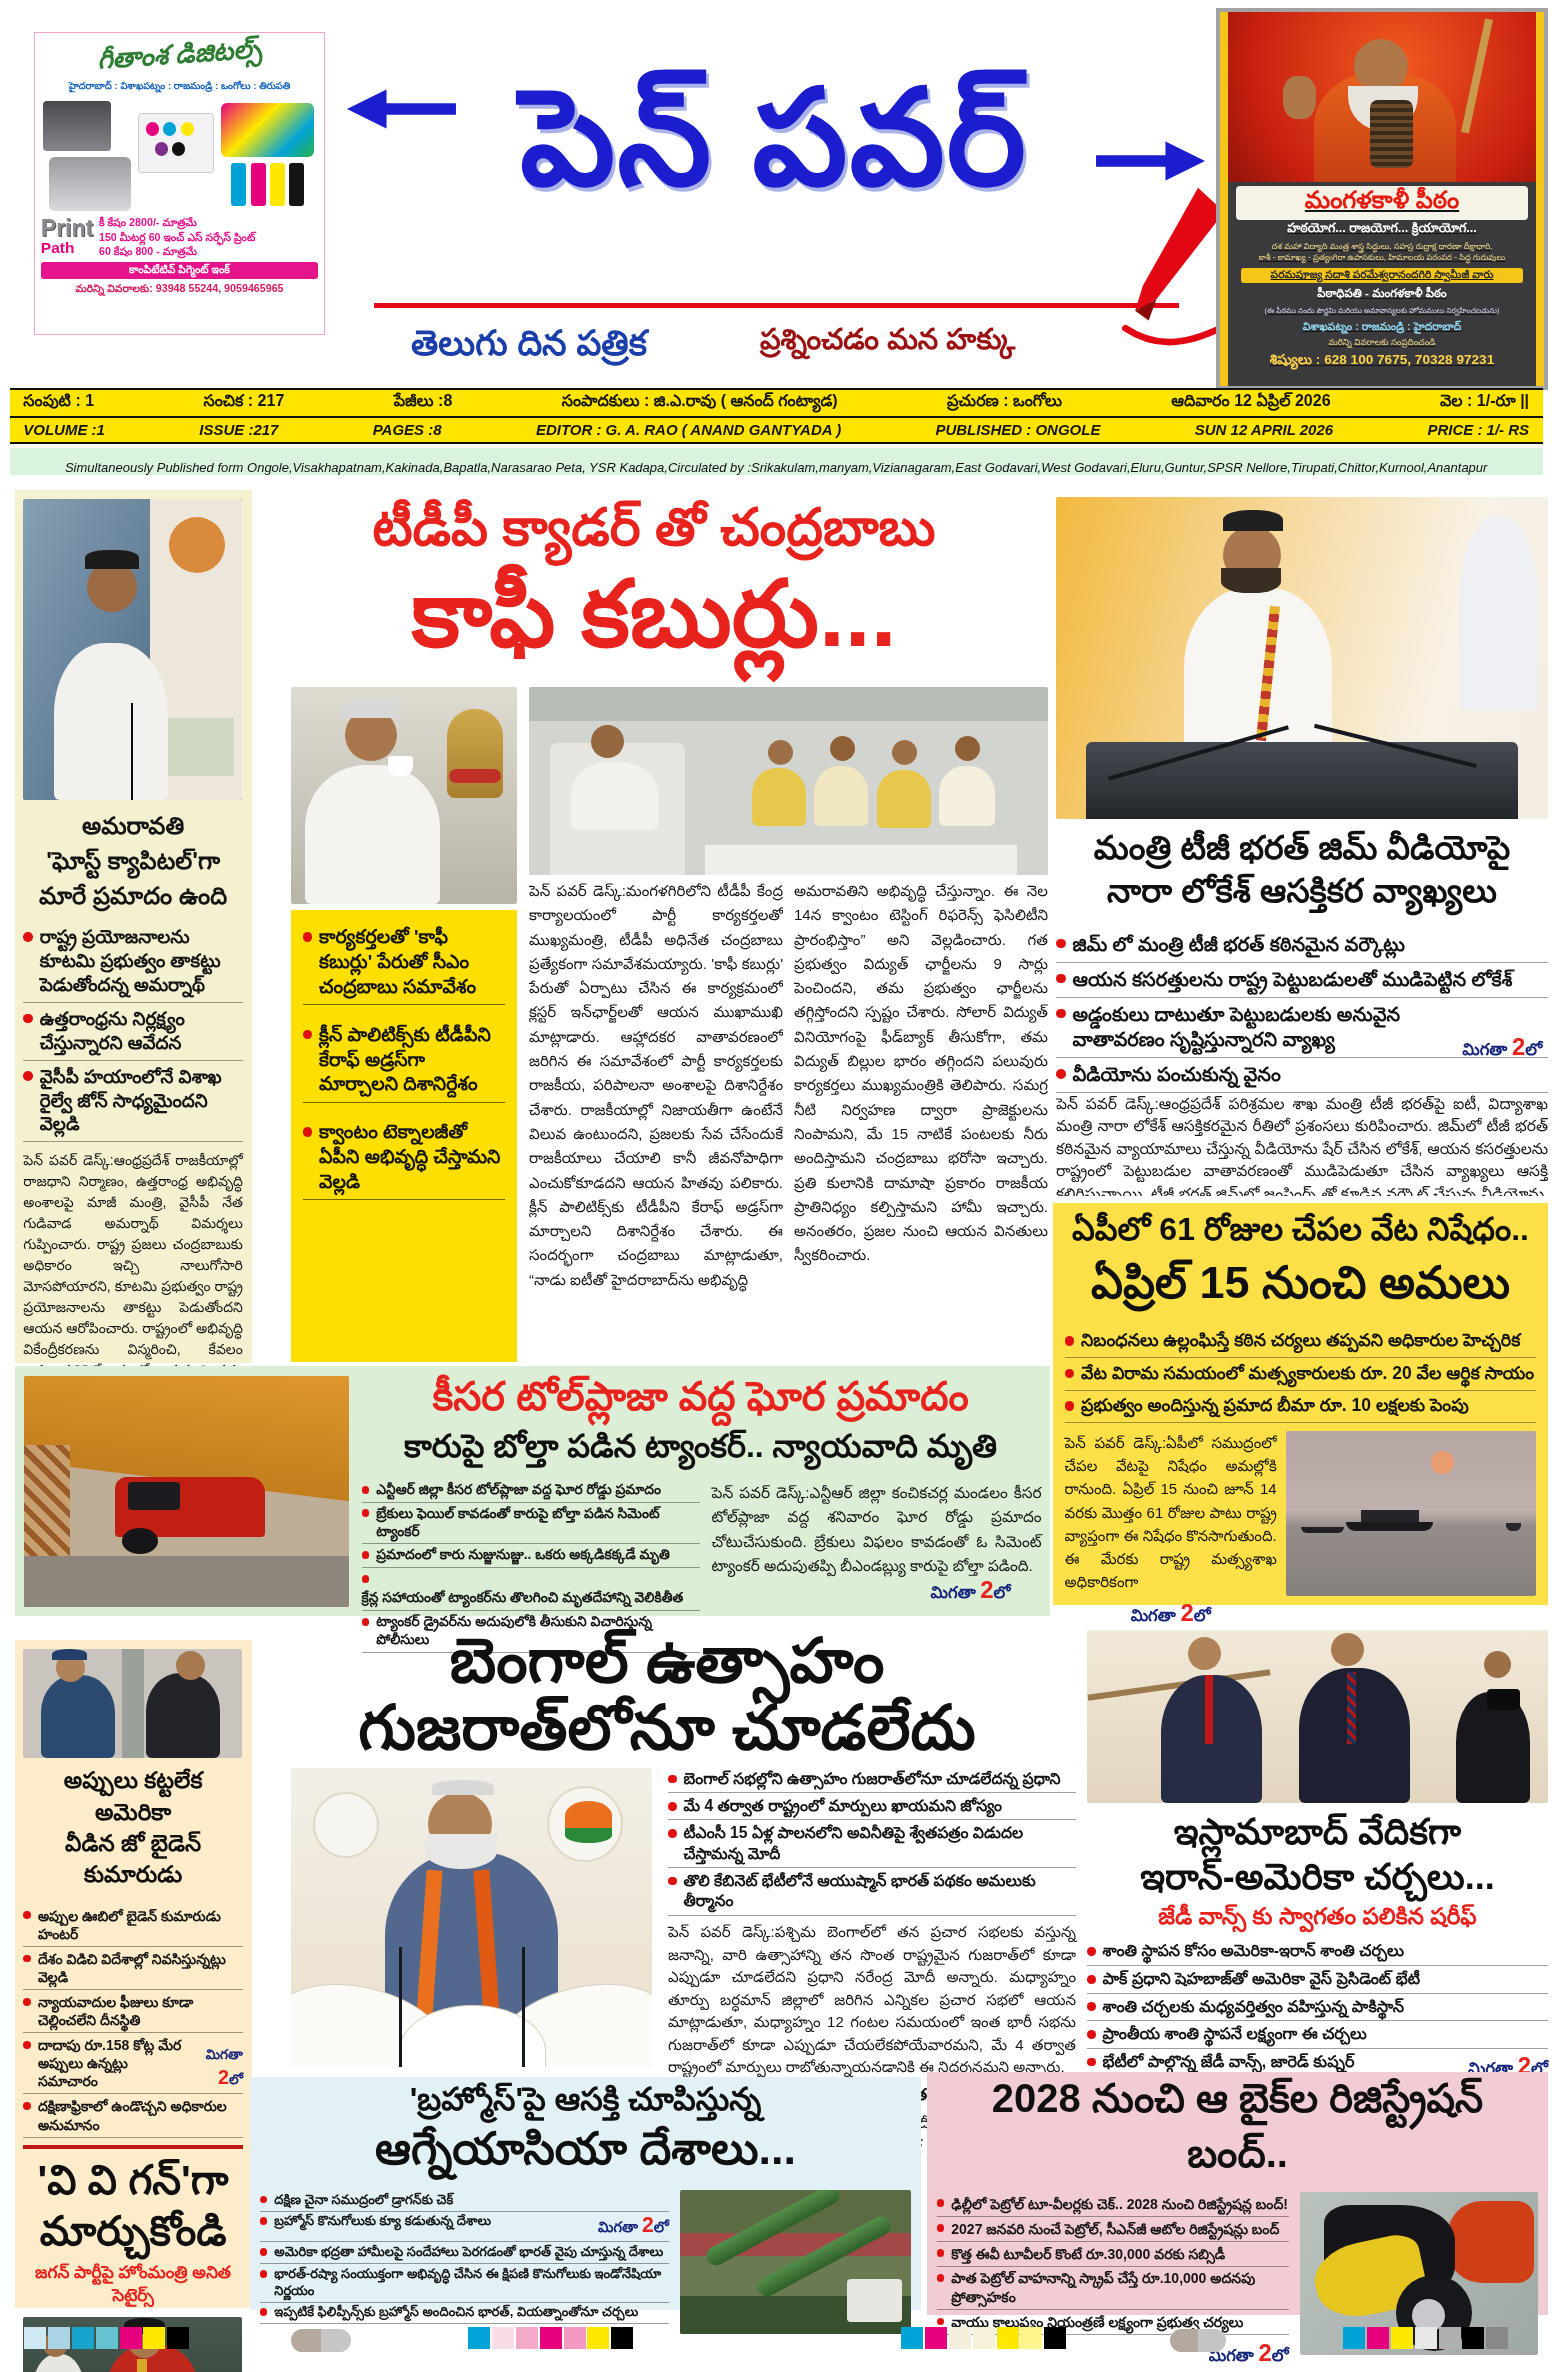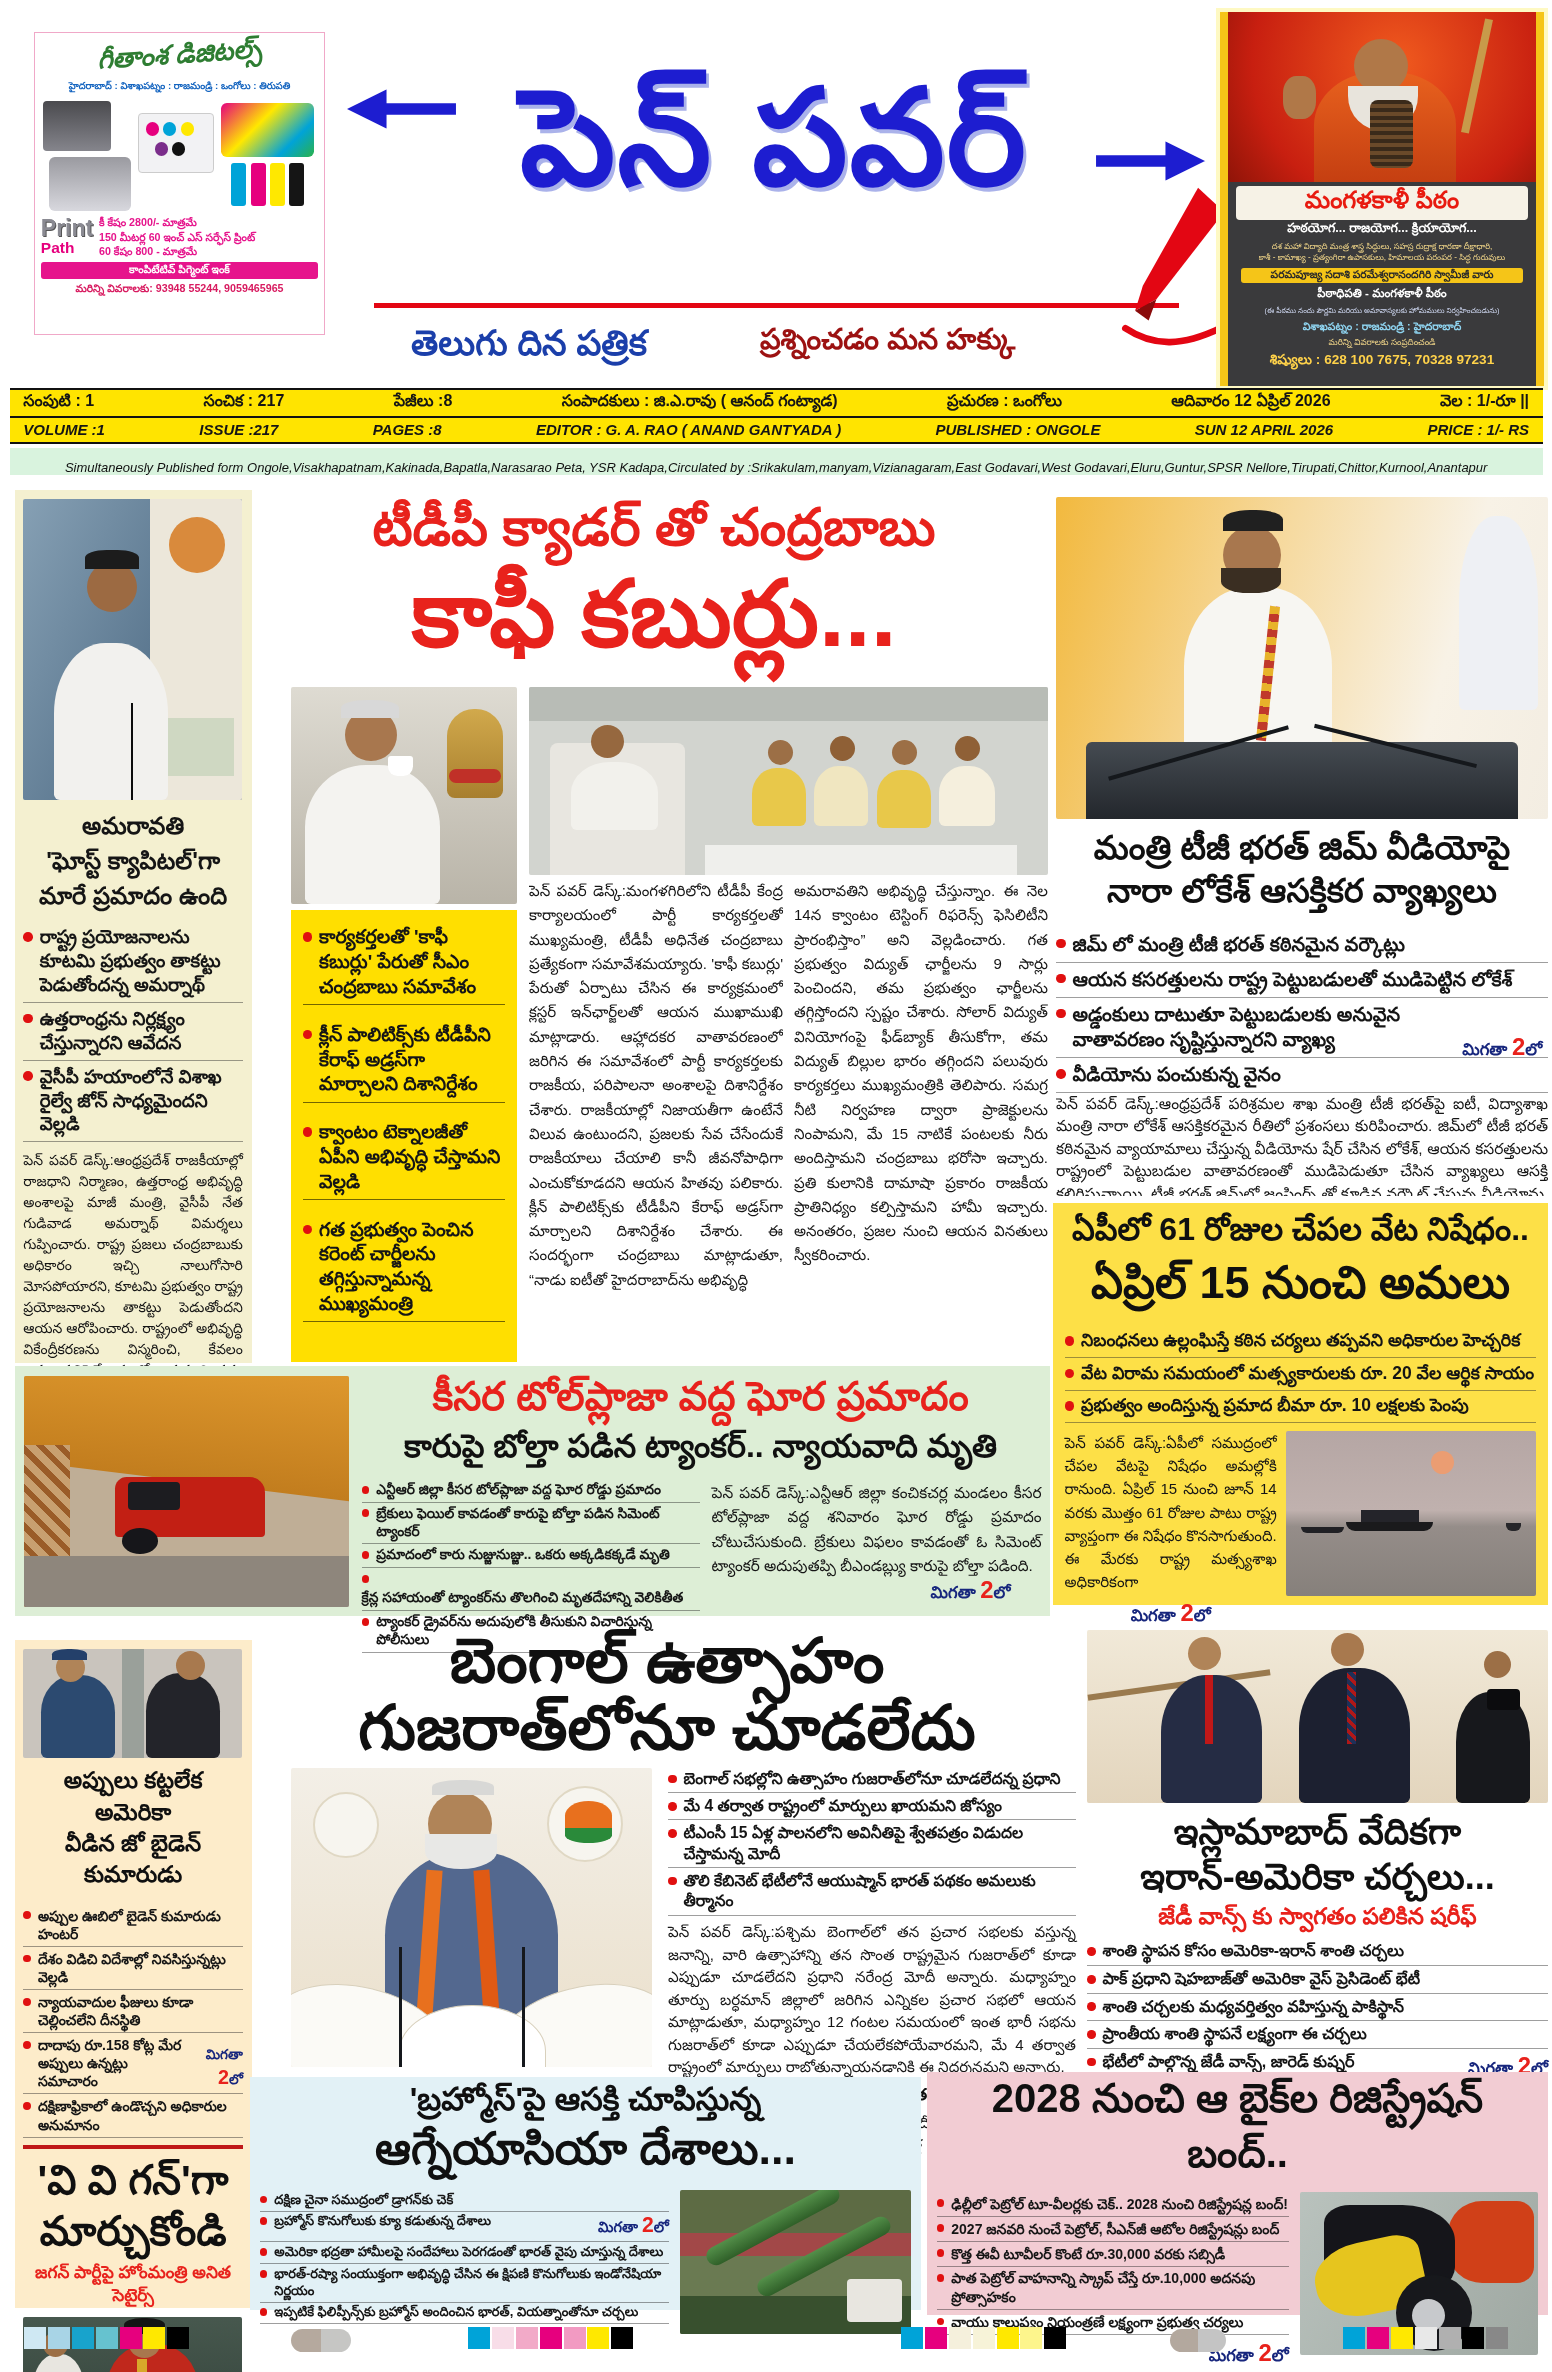--- a/index.html
+++ b/index.html
@@ -81,21 +81,21 @@
     <div class="abs" style="left:76px;top:305px;font-size:35px;font-weight:700;color:#1b3faa;">తెలుగు దిన పత్రిక</div>
     <div class="abs" style="left:425px;top:305px;font-size:29px;font-weight:700;color:#9c1212;">ప్రశ్నించడం మన హక్కు</div>
 
     <svg class="abs" style="right:-19.4px;top:165px;" width="126" height="184" viewBox="0 0 130 190">
       <path d="M95 5 L122 30 L52 120 L30 132 L38 106 Z" fill="#e30613"></path>
       <path d="M30 132 L52 120 L44 142 Z" fill="#8a0a0a"></path>
       <path d="M20 150 C 50 170, 80 168, 118 150" stroke="#e30613" stroke-width="7" fill="none" stroke-linecap="round"></path>
     </svg>
   </div>
 
-  <div class="abs" style="left:1216px;top:7.8px;width:332px;height:382px;background:#fef9c3;padding:3.9px;box-sizing:border-box;">
+  <div class="abs" style="left:1216px;top:7.8px;width:332px;height:382px;background:#a3a3a3;padding:3.9px;box-sizing:border-box;text-decoration:underline;">
     <div style="width:100%;height:100%;background:#3a3a3c;border-left:8.7px solid #f5c518;border-right:8.7px solid #f5c518;box-sizing:border-box;overflow:hidden;">
 
       <div style="position:relative;height:170px;background:radial-gradient(circle at 55% 30%,#f05a1e,#c81f10 70%,#8f1408);overflow:hidden;">
         <div class="fig-body" style="left:28%;bottom:-9.7px;width:46%;height:70%;background:linear-gradient(#e8611e,#c23c10);"></div>
         <div class="fig-head" style="left:41%;top:16%;width:54px;height:54px;background:#b07848;"></div>
         <div style="position:absolute;left:39%;top:44%;width:70px;height:45px;background:#e8e4dc;border-radius:0 0 39px 39px;"></div>
         <div class="fig-head" style="left:18%;top:38%;width:33px;height:43px;background:#b07848;border-radius:40%;"></div>
         <div style="position:absolute;right:18%;top:4%;width:7.8px;height:116px;background:#c89a4a;transform:rotate(12deg);"></div>
         <div style="position:absolute;left:46%;top:52%;width:43px;height:68px;background:repeating-linear-gradient(#3a2a1a 0 3.9px,#6a4a2a 3.9px 7.8px);border-radius:7.8px;"></div>
       </div>
@@ -205,24 +205,20 @@
         <span class="dot"></span>
         <span class="bt">కార్యకర్తలతో 'కాఫీ కబుర్లు' పేరుతో సీఎం చంద్రబాబు సమావేశం</span>
       </div>
     <div class="bul" style="border-color:rgba(0,0,0,.55);margin-top:13.6px;">
         <span class="dot"></span>
         <span class="bt">క్లీన్ పాలిటిక్స్‌కు టీడీపీని కేరాఫ్ అడ్రస్‌గా మార్చాలని దిశానిర్దేశం</span>
       </div>
     <div class="bul" style="border-color:rgba(0,0,0,.55);margin-top:13.6px;">
         <span class="dot"></span>
         <span class="bt">క్వాంటం టెక్నాలజీతో ఏపీని అభివృద్ధి చేస్తామని వెల్లడి</span>
-      </div>
-    <div class="bul" style="border-color:rgba(0,0,0,.55);margin-top:13.6px;">
-        <span class="dot"></span>
-        <span class="bt">గత ప్రభుత్వం పెంచిన కరెంట్ చార్జీలను తగ్గిస్తున్నామన్న ముఖ్యమంత్రి</span>
       </div>
   </div>
 
   <div class="abs jt" style="left:529px;top:879px;width:254px;height:483px;font-size:15px;line-height:1.62;overflow:hidden;">పెన్ పవర్ డెస్క్:మంగళగిరిలోని టీడీపీ కేంద్ర కార్యాలయంలో పార్టీ కార్యకర్తలతో ముఖ్యమంత్రి, టీడీపీ అధినేత చంద్రబాబు ప్రత్యేకంగా సమావేశమయ్యారు. 'కాఫీ కబుర్లు' పేరుతో ఏర్పాటు చేసిన ఈ కార్యక్రమంలో క్లస్టర్ ఇన్‌ఛార్జ్‌లతో ఆయన ముఖాముఖి మాట్లాడారు. ఆహ్లాదకర వాతావరణంలో జరిగిన ఈ సమావేశంలో పార్టీ కార్యకర్తలకు రాజకీయ, పరిపాలనా అంశాలపై దిశానిర్దేశం చేశారు. రాజకీయాల్లో నిజాయతీగా ఉంటేనే విలువ ఉంటుందని, ప్రజలకు సేవ చేసేందుకే రాజకీయాలు చేయాలి కానీ జీవనోపాధిగా ఎంచుకోకూడదని ఆయన హితవు పలికారు. క్లీన్ పాలిటిక్స్‌కు టీడీపీని కేరాఫ్ అడ్రస్‌గా మార్చాలని దిశానిర్దేశం చేశారు. ఈ సందర్భంగా చంద్రబాబు మాట్లాడుతూ, “నాడు ఐటీతో హైదరాబాద్‌ను అభివృద్ధి</div>
   <div class="abs jt" style="left:794px;top:879px;width:254px;height:483px;font-size:15px;line-height:1.62;overflow:hidden;">అమరావతిని అభివృద్ధి చేస్తున్నాం. ఈ నెల 14న క్వాంటం టెస్టింగ్ రిఫరెన్స్ ఫెసిలిటీని ప్రారంభిస్తాం” అని వెల్లడించారు. గత ప్రభుత్వం విద్యుత్ ఛార్జీలను 9 సార్లు పెంచిందని, తమ ప్రభుత్వం ఛార్జీలను తగ్గిస్తోందని స్పష్టం చేశారు. సోలార్ విద్యుత్ వినియోగంపై ఫీడ్‌బ్యాక్ తీసుకోగా, తమ విద్యుత్ బిల్లుల భారం తగ్గిందని పలువురు కార్యకర్తలు ముఖ్యమంత్రికి తెలిపారు. సమగ్ర నీటి నిర్వహణ ద్వారా ప్రాజెక్టులను నింపామని, మే 15 నాటికే పంటలకు నీరు అందిస్తామని చంద్రబాబు భరోసా ఇచ్చారు. ప్రతి కులానికి దామాషా ప్రకారం రాజకీయ ప్రాతినిధ్యం కల్పిస్తామని హామీ ఇచ్చారు. అనంతరం, ప్రజల నుంచి ఆయన వినతులు స్వీకరించారు.</div>
 
   <div class="photo" style="left:1056px;top:497px;width:492px;height:322px;background:linear-gradient(105deg,#f2b93e 0%,#f6daa0 42%,#f8f2e6 75%,#f3ede2);">
     <div class="fig-body" style="left:26%;top:28%;width:30%;height:55%;background:#f7f6f2;"></div>
     <div class="fig-head" style="left:34%;top:9%;width:58px;height:58px;background:#a8774e;"></div>
     <div style="position:absolute;left:34%;top:4%;width:60px;height:21.3px;background:#202020;border-radius:45% 45% 0 0;"></div>

